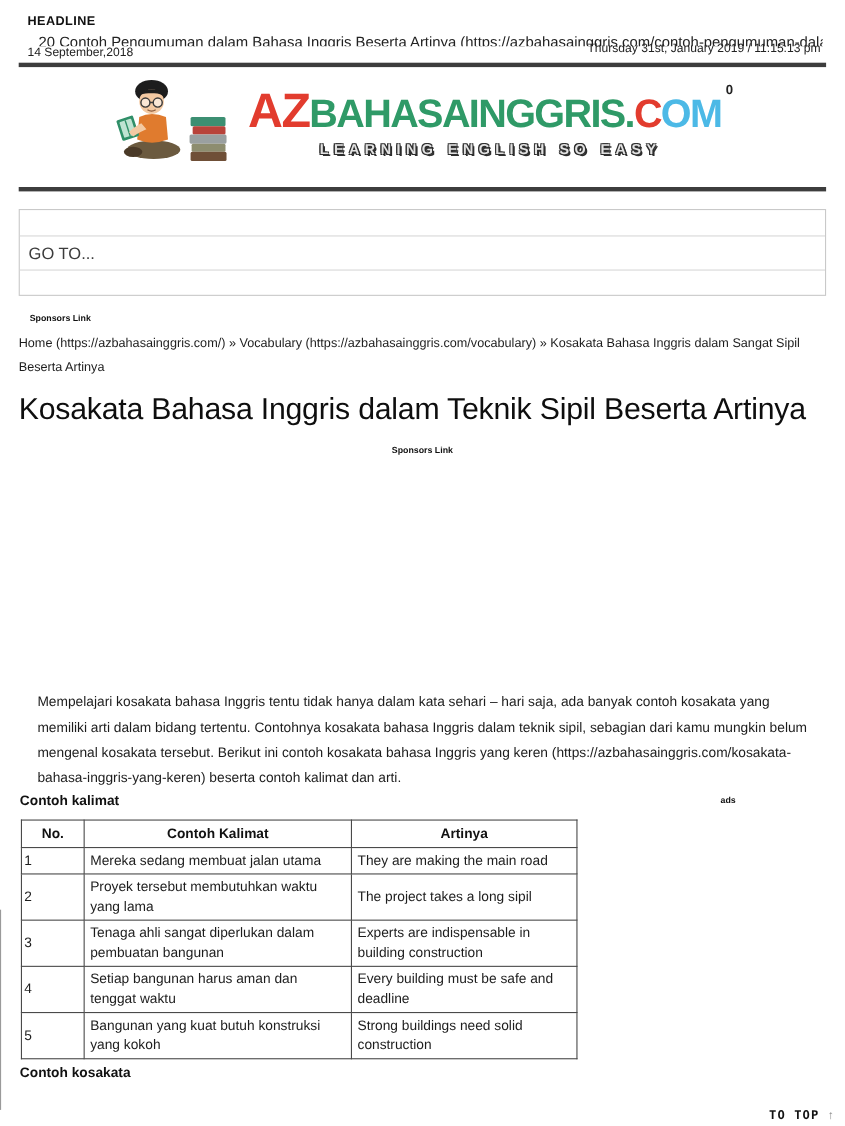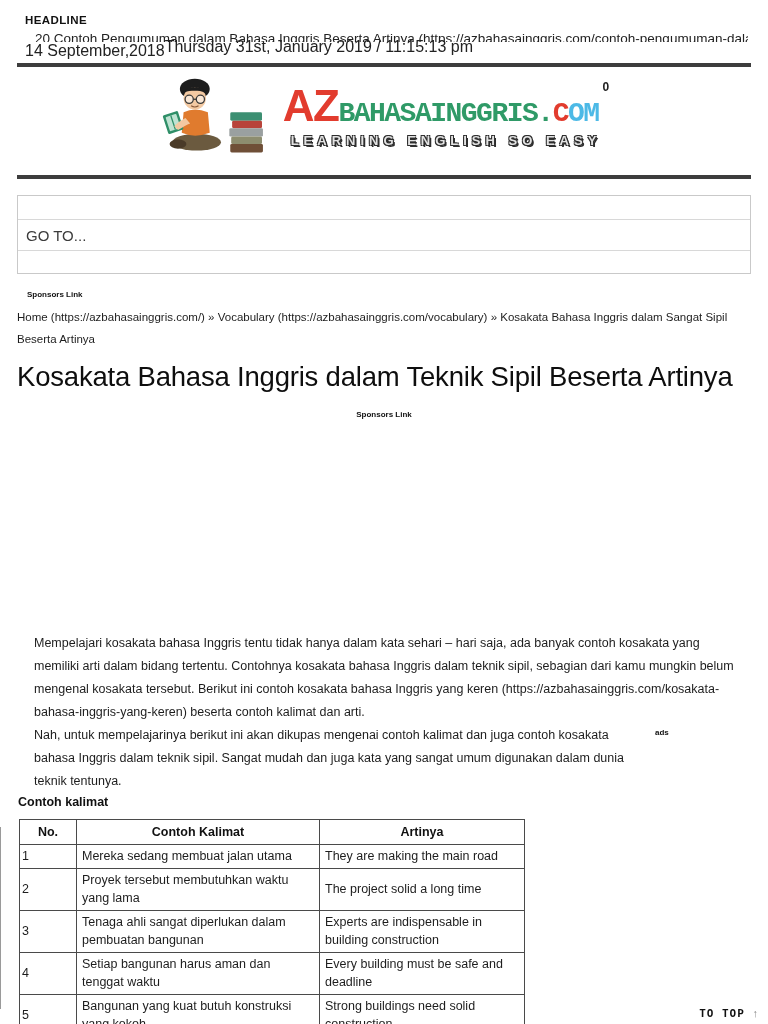--- a/index.html
+++ b/index.html
@@ -7,32 +7,32 @@
   body {
     font-family:"Liberation Sans", sans-serif;
     background:#ffffff; color:#1d1d1d;
     position:relative; overflow:hidden;
   }
   
   .hdr { padding:14px 20px 0 25px; }
   .headline-label { font-size:11.5px; font-weight:bold; letter-spacing:0.4px; color:#111; }
   .ticker-clip { height:11px; overflow:hidden; margin-top:5px; padding-left:10px; }
   .ticker-clip span { display:block; font-size:13.5px; white-space:nowrap; color:#222; }
-  .dates-row { display:flex; justify-content:flex-start; font-size:16px; color:#222; padding-right:2px; }
+  .dates-row { display:flex; justify-content:space-between; font-size:11px; color:#222; padding-right:2px; }
   .current-datetime { transform:translateY(-4px); }
   .rule { height:4px; background:#3d3d3d; margin:3px 17px 0; }
   .rule2 { margin-top:8px; }
   
   .logo-area { text-align:center; padding:8px 0 4px; }
   .logo-inner { display:inline-flex; align-items:flex-start; }
   .mascot { width:122px; height:84px; margin-right:2px; }
   .brand-col { display:flex; flex-direction:column; align-items:center; padding-top:6px; }
   .brand-line { font-weight:bold; letter-spacing:-1.5px; line-height:1; white-space:nowrap; }
   .b-az  { font-size:44px; }
-  .b-main, .b-dot, .b-c, .b-om { font-size:28px;font-family:Liberation Mono, monospace; }
+  .b-main, .b-dot, .b-c, .b-om { font-size:36px; }
   .b-sup { font-size:12px; color:#222; vertical-align:30px; letter-spacing:0; margin-left:4px; }
   .tagline {
     margin-top:5px; font-size:13px; font-weight:bold; letter-spacing:5px; color:#e3e3e3;
     text-shadow:-1px -1px 0 #2e2e2e, 1px -1px 0 #2e2e2e, -1px 1px 0 #2e2e2e, 1px 1px 0 #2e2e2e, 2px 2px 0 #2e2e2e;
     white-space:nowrap;
   }
   
   .goto-box { margin:16px 17px; border:1px solid #c9c9c9; background:#fff; }
   .goto-row-empty   { height:24px; border-bottom:1px solid #d8d8d8; }
   .goto-row-main    { height:31px; line-height:31px; padding-left:8px; font-size:15px; color:#3c3c3c; border-bottom:1px solid #d8d8d8; }
@@ -130,21 +130,20 @@
 </div>
 <div class="sponsors-left">Sponsors Link</div>
 
 <div class="breadcrumb">Home (https://azbahasainggris.com/) » Vocabulary (https://azbahasainggris.com/vocabulary) » Kosakata Bahasa Inggris dalam Sangat Sipil Beserta Artinya</div>
 <h1 class="title">Kosakata Bahasa Inggris dalam Teknik Sipil Beserta Artinya</h1>
 <div class="sponsors-center">Sponsors Link</div>
 <div class="ad-gap"></div>
 
 <p class="para para1">Mempelajari kosakata bahasa Inggris tentu tidak hanya dalam kata sehari – hari saja, ada banyak contoh kosakata yang memiliki arti dalam bidang tertentu. Contohnya kosakata bahasa Inggris dalam teknik sipil, sebagian dari kamu mungkin belum mengenal kosakata tersebut. Berikut ini contoh kosakata bahasa Inggris yang keren (https://azbahasainggris.com/kosakata-bahasa-inggris-yang-keren) beserta contoh kalimat dan arti.</p>
 <div class="para2-wrap">
-  <p class="para para2">Nah, untuk mempelajarinya berikut ini akan dikupas mengenai contoh kalimat dan juga contoh kosakata bahasa Inggris dalam teknik sipil. Sangat mudah dan juga kata yang sangat umum digunakan dalam dunia teknik tentunya.</p>
   <span class="ads-label">ads</span>
 </div>
 <div class="sec-heading">Contoh kalimat</div>
 
 <table class="kalimat">
   <colgroup>
       <col style="width:57px">
       <col style="width:243px">
       <col style="width:205px">
     </colgroup>
@@ -157,21 +156,21 @@
   </thead>
   <tbody>
     <tr>
       <td class="cell-no">1</td>
       <td>Mereka sedang membuat jalan utama</td>
       <td>They are making the main road</td>
     </tr>
     <tr>
       <td class="cell-no">2</td>
       <td>Proyek tersebut membutuhkan waktu yang lama</td>
-      <td>The project solid a long time</td>
+      <td>The project takes a long sipil</td>
     </tr>
     <tr>
       <td class="cell-no">3</td>
       <td>Tenaga ahli sangat diperlukan dalam pembuatan bangunan</td>
       <td>Experts are indispensable in building construction</td>
     </tr>
     <tr>
       <td class="cell-no">4</td>
       <td>Setiap bangunan harus aman dan tenggat waktu</td>
       <td>Every building must be safe and deadline</td>

